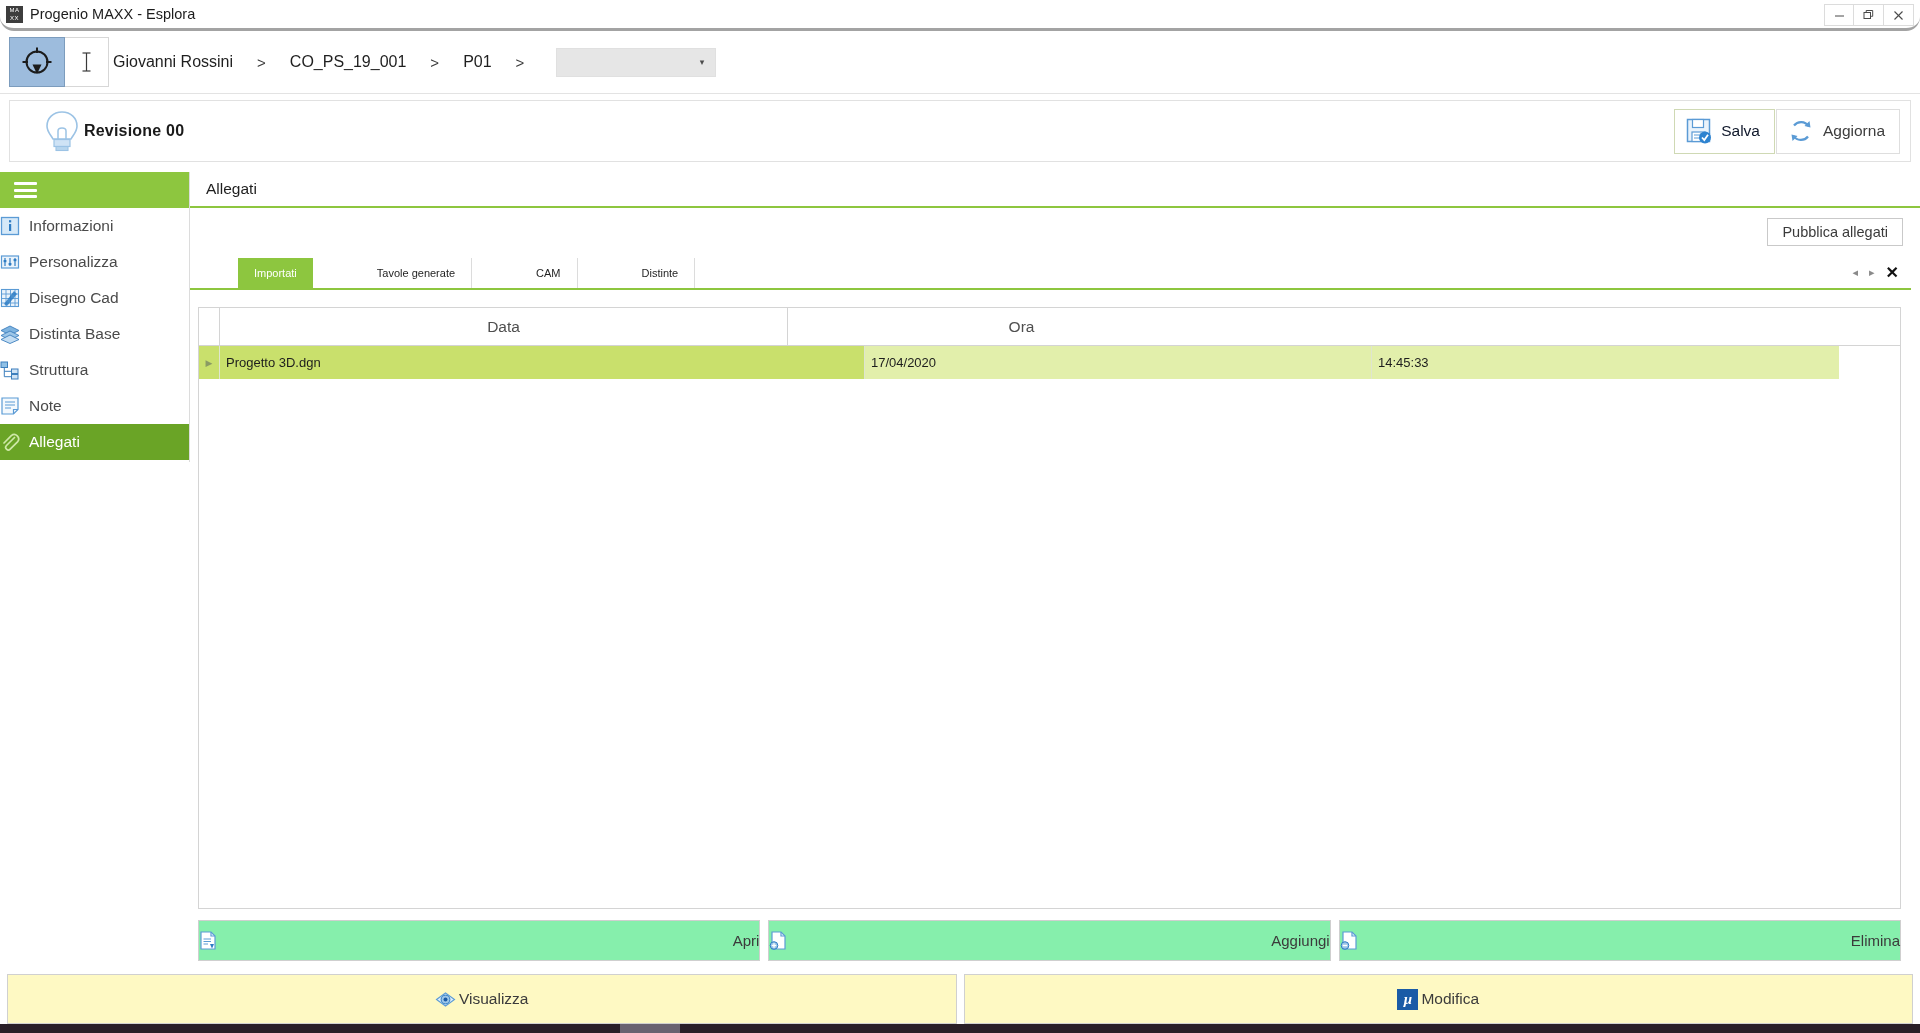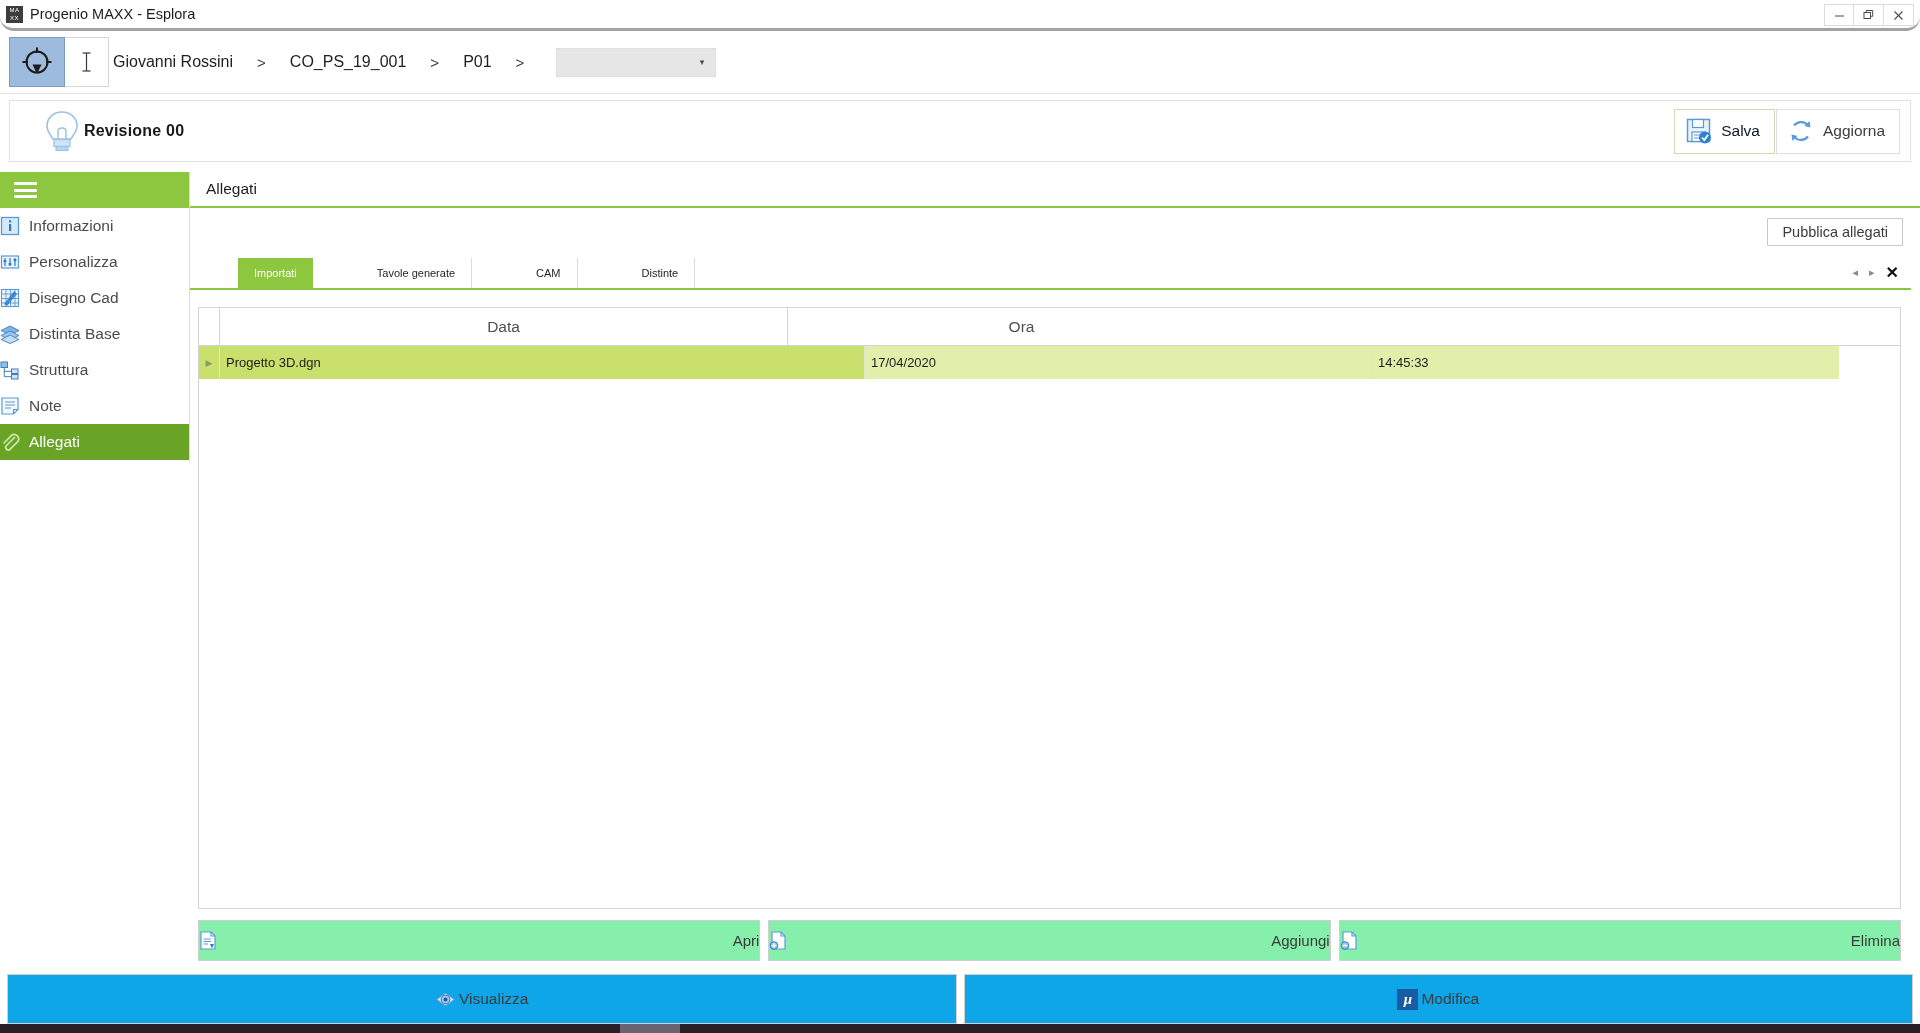--- a/index.html
+++ b/index.html
@@ -153,21 +153,21 @@
     display: flex; align-items: center; justify-content: space-between; gap: 5px;
     font-size: 15px; color: #3b3b3b;
   }
 
   
   .footer {
     position: absolute; left: 0; top: 974px; width: 1920px; height: 50px; display: flex; gap: 7px;
     padding: 0 7px;
   }
   .foot-btn {
-    flex: 1; border: 1px solid #d0d0d0; background: #0ea5e9;
+    flex: 1; border: 1px solid #d0d0d0; background: #fef9c3;
     display: flex; align-items: center; justify-content: center; gap: 3px;
     font-size: 15.5px; color: #3b3b3b;
   }
   .taskstrip { position: absolute; left: 0; top: 1024px; width: 1920px; height: 9px; background: #2a1f27; }
   .taskstrip .hl { position: absolute; left: 620px; top: 0; width: 60px; height: 9px; background: #6a6270; }
   .mu-icon {
     width: 21px; height: 21px; background: #1a5ba6; color: #fff; font-size: 15px;
     display: flex; align-items: center; justify-content: center; font-style: italic;
     font-family: "Liberation Serif", serif; font-weight: bold;
   }

